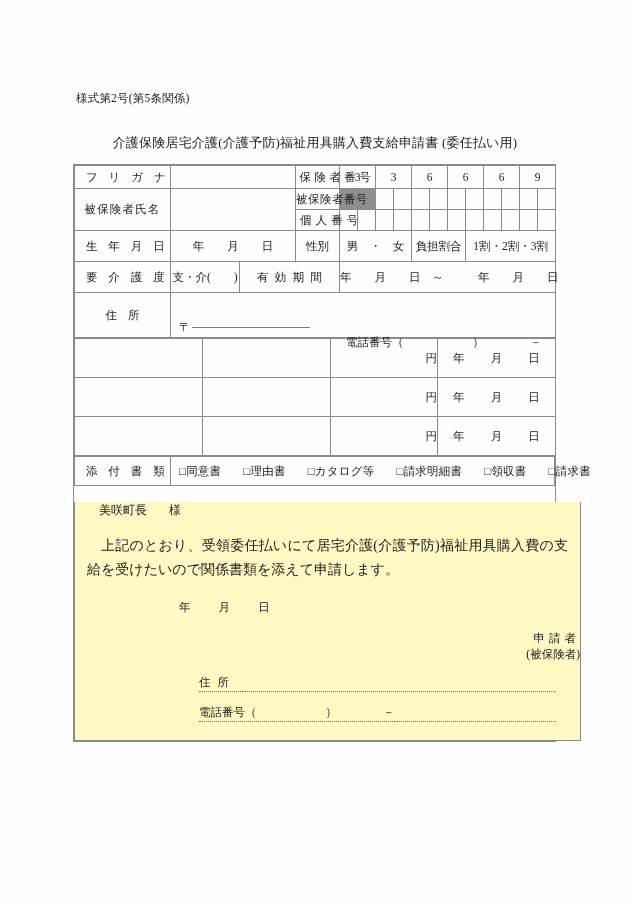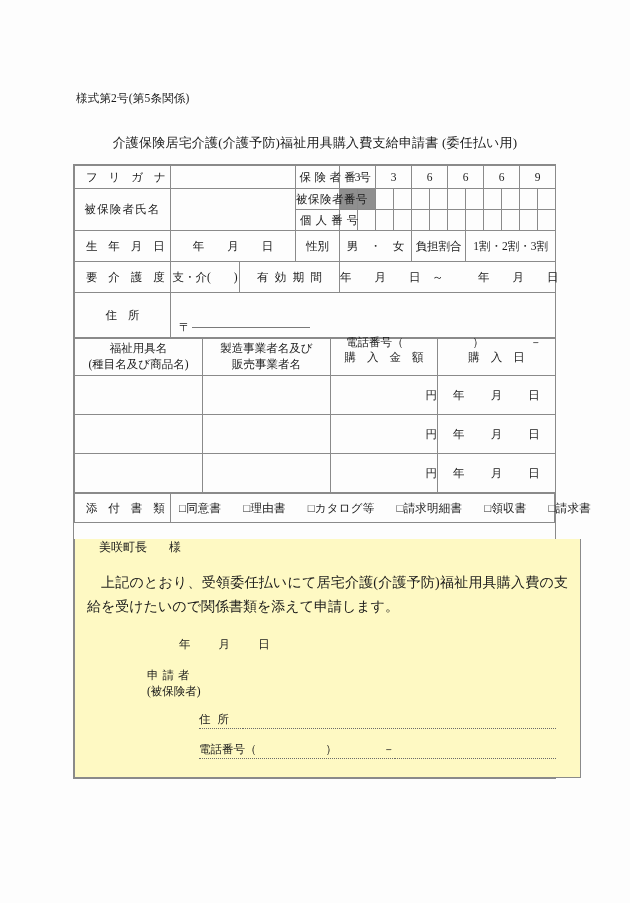--- a/index.html
+++ b/index.html
@@ -175,20 +175,21 @@
     margin: 18px 0 0 104px;
     font-size: 11.5px;
     letter-spacing: 0.1px;
   }
   .decl-date i { font-style: normal; }
   .decl-date i + i { margin-left: 28px; }
 
   .applicant {
     margin: 16px 0 12px 72px;
     font-size: 11.5px;
+    text-align: right;
   }
   .applicant .a1 { letter-spacing: 0.35em; }
   .applicant .a2 { display: block; margin-top: 1px; }
 
   .field-rows { margin: 8px 0 0 124px; }
   .field-row {
     display: flex;
     align-items: flex-end;
     margin-top: 13px;
     font-size: 11.5px;
@@ -324,32 +325,20 @@
       </table>
 
     <table class="grid" style="border-top:none">
       <colgroup>
         <col style="width:128px">
           <col style="width:128px">
         <col style="width:107px">
           <col style="width:118px">
       </colgroup>
       <tbody>
-          <tr>
-        <td class="two-line" style="height:36px">
-          <span>福祉用具名</span>
-          <span>(種目名及び商品名)</span>
-        </td>
-        <td class="two-line">
-          <span>製造事業者名及び</span>
-          <span>販売事業者名</span>
-        </td>
-        <td class="lbl-wide">購入金額</td>
-        <td class="lbl-wide">購入日</td>
-      </tr>
 
       <tr>
         <td class="blank" style="height:38px"></td>
         <td class="blank"></td>
         <td class="yen"><span>円</span></td>
         <td class="ymd">
           <i>年</i><i>月</i><i>日</i>
         </td>
       </tr>
 

